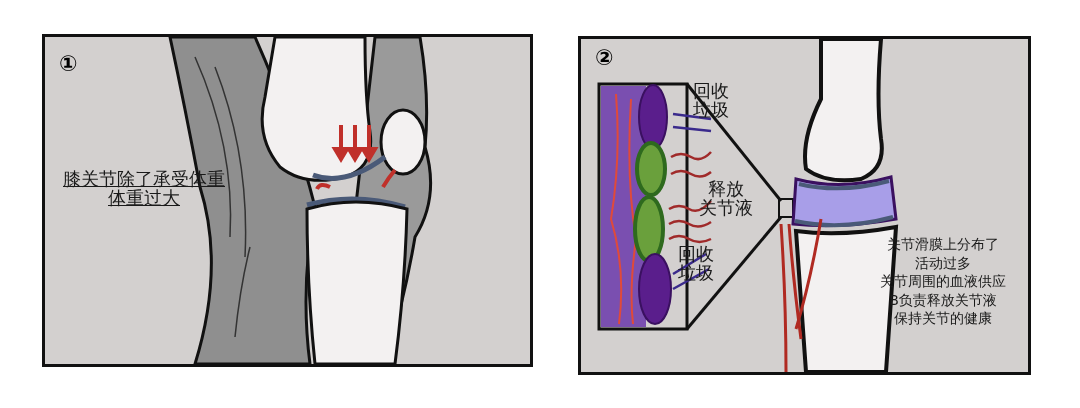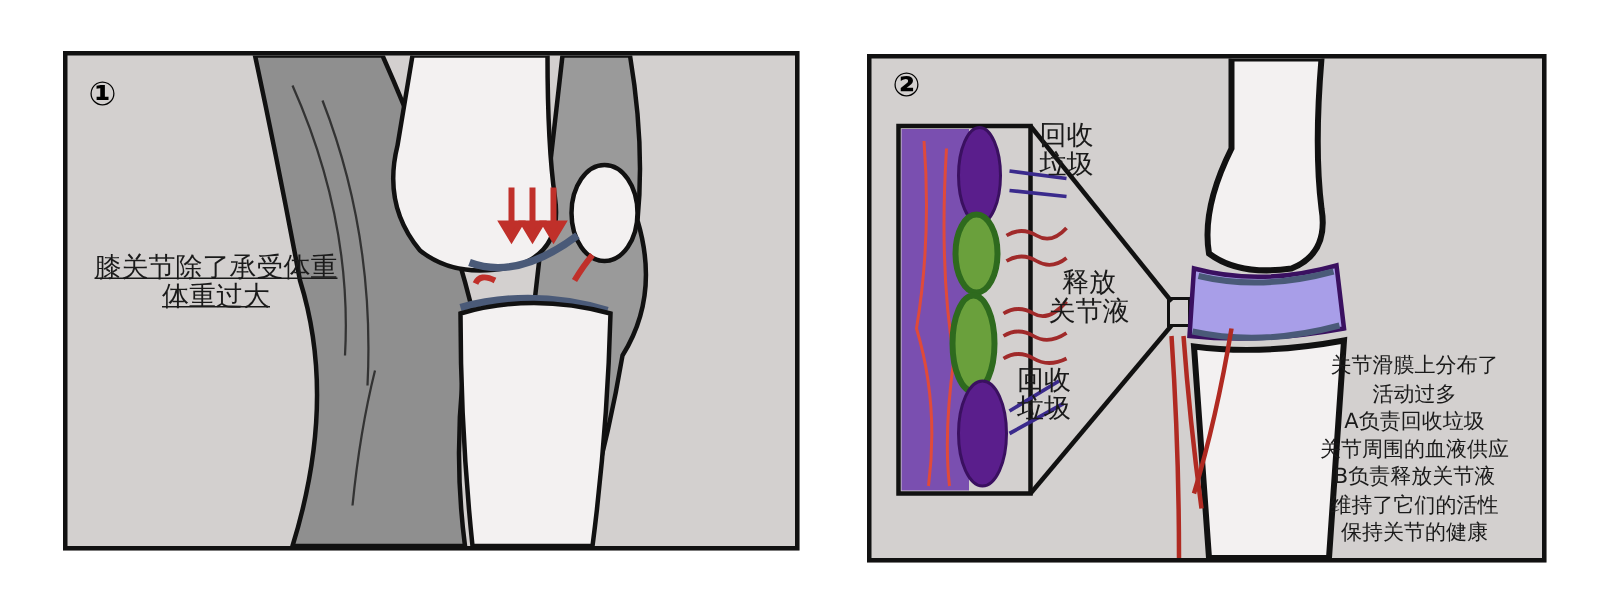--- a/index.html
+++ b/index.html
@@ -105,19 +105,17 @@
     <div>关节液</div>
   </div>
   <div class="txt" style="left:85px;top:205px;width:60px;">
     <div>回收</div>
     <div>垃圾</div>
   </div>
 
   <div class="txt" style="left:282px;top:196px;width:160px;font-size:14px;line-height:18.5px;">
     <div>关节滑膜上分布了</div>
     <div>活动过多</div>
-    <div>A负责回收垃圾</div>
     <div>关节周围的血液供应</div>
     <div>B负责释放关节液</div>
-    <div>维持了它们的活性</div>
     <div>保持关节的健康</div>
   </div>
 </div>
 
 </body></html>

